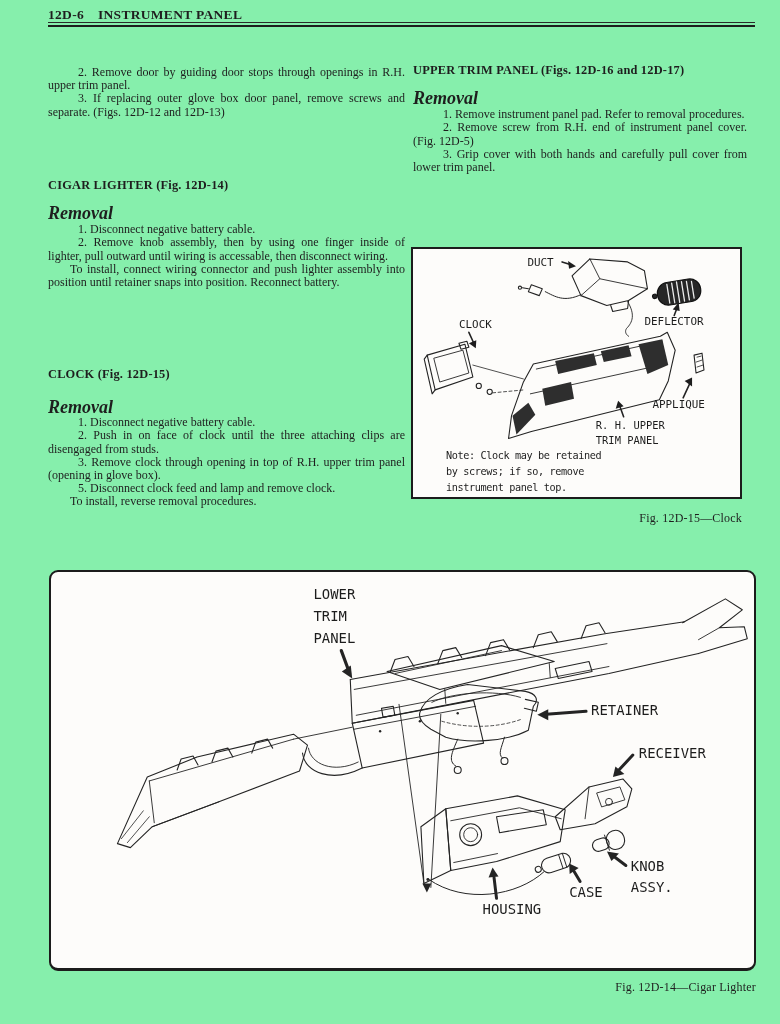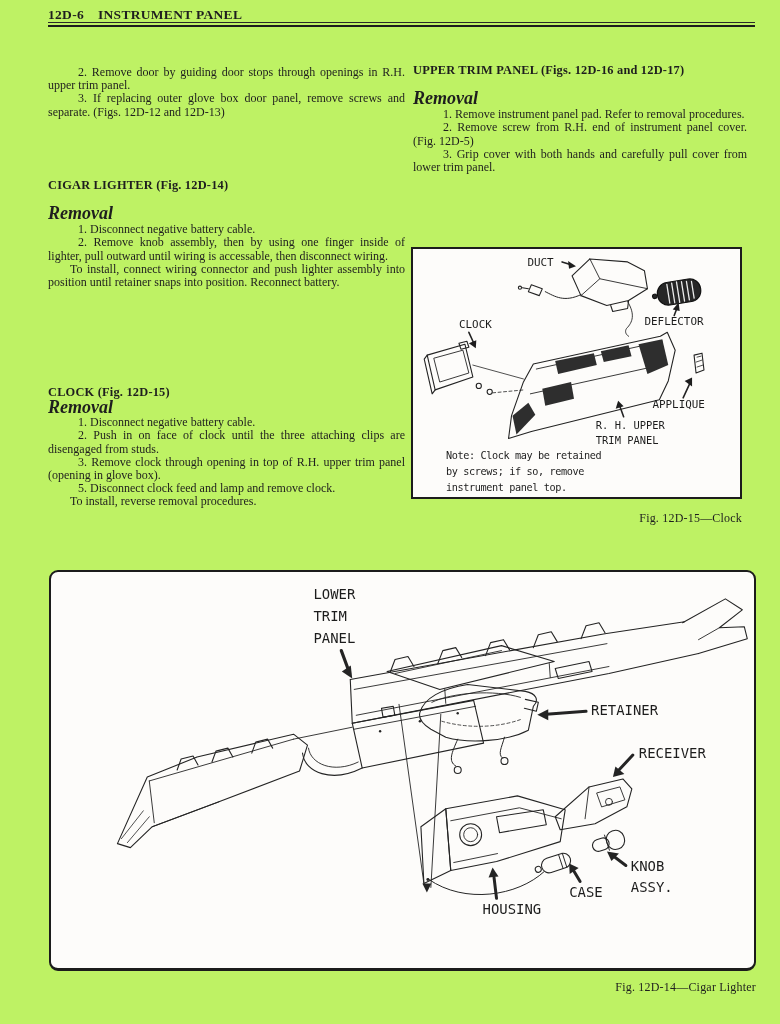--- a/index.html
+++ b/index.html
@@ -1,17 +1,17 @@
 <!DOCTYPE html>
 <html><head>
 <meta charset="utf-8">
 <style>
   html,body{margin:0;padding:0;}
   body{width:780px;height:1024px;background:#e9e7e2;}
-  .page{position:absolute;left:0;top:0;width:780px;height:1024px;background:#bef264;overflow:hidden;
+  .page{position:absolute;left:0;top:0;width:780px;height:1024px;background:#86efac;overflow:hidden;
         font-family:"Liberation Serif",serif;color:#1e1e1e;}
   
   .hdr{position:absolute;left:48px;top:7px;font-size:13.5px;font-weight:bold;letter-spacing:.3px;}
   .hdr .code{margin-right:14px;}
   .rule-thin{position:absolute;left:48px;top:22px;width:707px;height:1px;background:#2a2a2a;}
   .rule-thick{position:absolute;left:48px;top:25px;width:707px;height:2px;background:#1d1d1d;}
   
   .blk{position:absolute;font-size:12px;line-height:13.2px;text-align:justify;}
   .blk p{margin:0;}
   p.step{text-indent:30px;}
@@ -52,21 +52,21 @@
 
   <div class="blk colL h1" style="top:179px;">CIGAR LIGHTER (Fig. 12D-14)</div>
 
   <div class="blk colL" style="top:207px;">
     <p class="h2">Removal</p>
     <p class="step" style="margin-top:3px;">1. Disconnect negative battery cable.</p>
     <p class="step">2. Remove knob assembly, then by using one finger inside of lighter, pull outward until wiring is accessable, then disconnect wiring.</p>
     <p class="install">To install, connect wiring connector and push lighter assembly into position until retainer snaps into position. Reconnect battery.</p>
   </div>
 
-  <div class="blk colL h1" style="top:386px;">CLOCK (Fig. 12D-15)</div>
+  <div class="blk colL h1" style="top:368px;">CLOCK (Fig. 12D-15)</div>
 
   <div class="blk colL" style="top:401px;">
     <p class="h2">Removal</p>
     <p class="step" style="margin-top:2px;">1. Disconnect negative battery cable.</p>
     <p class="step">2. Push in on face of clock until the three attaching clips are disengaged from studs.</p>
     <p class="step">3. Remove clock through opening in top of R.H. upper trim panel (opening in glove box).</p>
     <p class="step">5. Disconnect clock feed and lamp and remove clock.</p>
     <p class="install">To install, reverse removal procedures.</p>
   </div>
 

